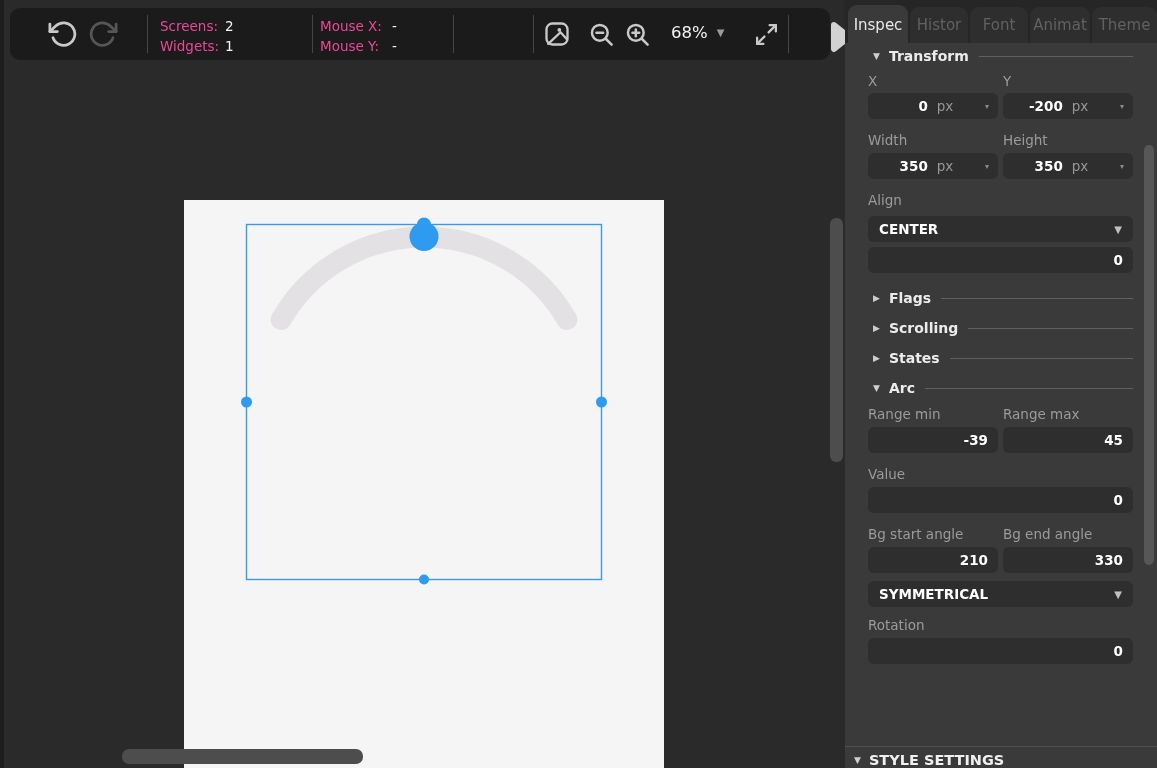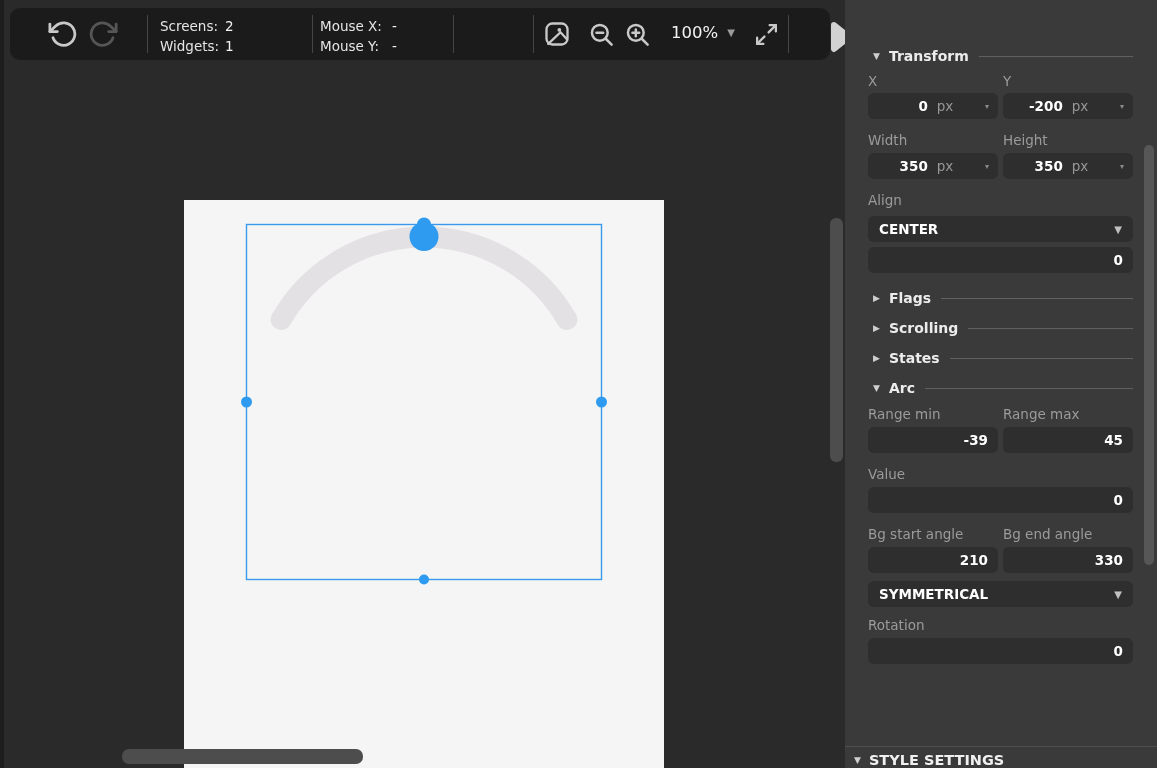--- a/index.html
+++ b/index.html
@@ -12,21 +12,21 @@
   .left-strip { position:absolute; left:0; top:0; width:4px; height:768px; background:#1d1d1d; }
 
   
   .toolbar { position:absolute; left:10px; top:8px; width:820px; height:52px; background:#1b1b1b; border-radius:10px; }
   .tb-icon { position:absolute; color:#c9c9c9; cursor:pointer; }
   .tb-icon svg { display:block; }
   .tb-icon.disabled { color:#565656; }
   .tb-sep { position:absolute; top:7px; width:1px; height:38px; background:#454545; }
   .tb-stats { position:absolute; top:8px; font-size:13.5px; line-height:20px; }
   .tb-row { white-space:nowrap; }
-  .tb-label { display:inline-block; color:#e5e5e5; }
+  .tb-label { display:inline-block; color:#ec4899; }
   .tb-value { color:#f2f2f2; }
   .stats-block .tb-label { width:65px; }
   .mouse-block .tb-label { width:72px; }
   .zoom-level { position:absolute; left:661px; top:15px; font-size:16.5px; color:#f2f2f2; display:flex; align-items:center; cursor:pointer; }
   .zoom-level .zcaret { color:#9a9a9a; font-size:10px; margin-left:9px; }
 
   .panel-toggle { position:absolute; left:830px; top:20px; width:24px; height:34px; cursor:pointer; }
 
   
   .screen-header { position:absolute; left:184px; top:162px; width:480px; height:33px; background:#2e9e3c; border-radius:9px 9px 0 0; color:#fff; text-align:center; line-height:33px; font-size:15px; }
@@ -123,21 +123,21 @@
     <div class="tb-icon" style="left:614px; top:13px;">
       <svg width="27" height="27" viewBox="0 0 24 24" fill="none" stroke="currentColor" stroke-width="2.2" stroke-linecap="round" stroke-linejoin="round">
           <circle cx="10.5" cy="10.5" r="7"></circle>
           <line x1="16" y1="16" x2="21" y2="21"></line>
           <line x1="7.5" y1="10.5" x2="13.5" y2="10.5"></line>
           <line x1="10.5" y1="7.5" x2="10.5" y2="13.5"></line>
         </svg>
     </div>
 
     <div class="zoom-level">
-      <span>100%</span>
+      <span>68%</span>
       <span class="zcaret">▼</span>
     </div>
 
     <div class="tb-icon" style="left:744px; top:14px;">
       <svg width="25" height="25" viewBox="0 0 24 24" fill="none" stroke="currentColor" stroke-width="2.2" stroke-linecap="round" stroke-linejoin="round">
           <polyline points="15 3 21 3 21 9"></polyline>
           <polyline points="9 21 3 21 3 15"></polyline>
           <line x1="21" y1="3" x2="14" y2="10"></line>
           <line x1="3" y1="21" x2="10" y2="14"></line>
         </svg>
@@ -168,20 +168,27 @@
       <circle cx="240" cy="379.5" r="5" fill="#2e9bf0"></circle>
 
       <circle cx="240" cy="36.5" r="14.5" fill="#2e9bf0"></circle>
     </svg>
   </div>
 
   <div class="main-vscroll"></div>
   <div class="main-hscroll"></div>
 
   <div class="panel">
+    <div class="tabbar">
+      <div class="tab active" style="left:3px; width:60px;"><span>Inspec</span></div>
+      <div class="tab" style="left:65px; width:58px;"><span>Histor</span></div>
+      <div class="tab" style="left:125px; width:58px;"><span>Font</span></div>
+      <div class="tab" style="left:185px; width:60px;"><span>Animat</span></div>
+      <div class="tab" style="left:247px; width:65px;"><span>Theme</span></div>
+    </div>
 
     <div class="panel-body">
 
       <div class="sec">
         <span class="tri">▼</span>
         <span class="t">Transform</span>
         <span class="rule"></span>
       </div>
 
       <div class="row2 mt9">

